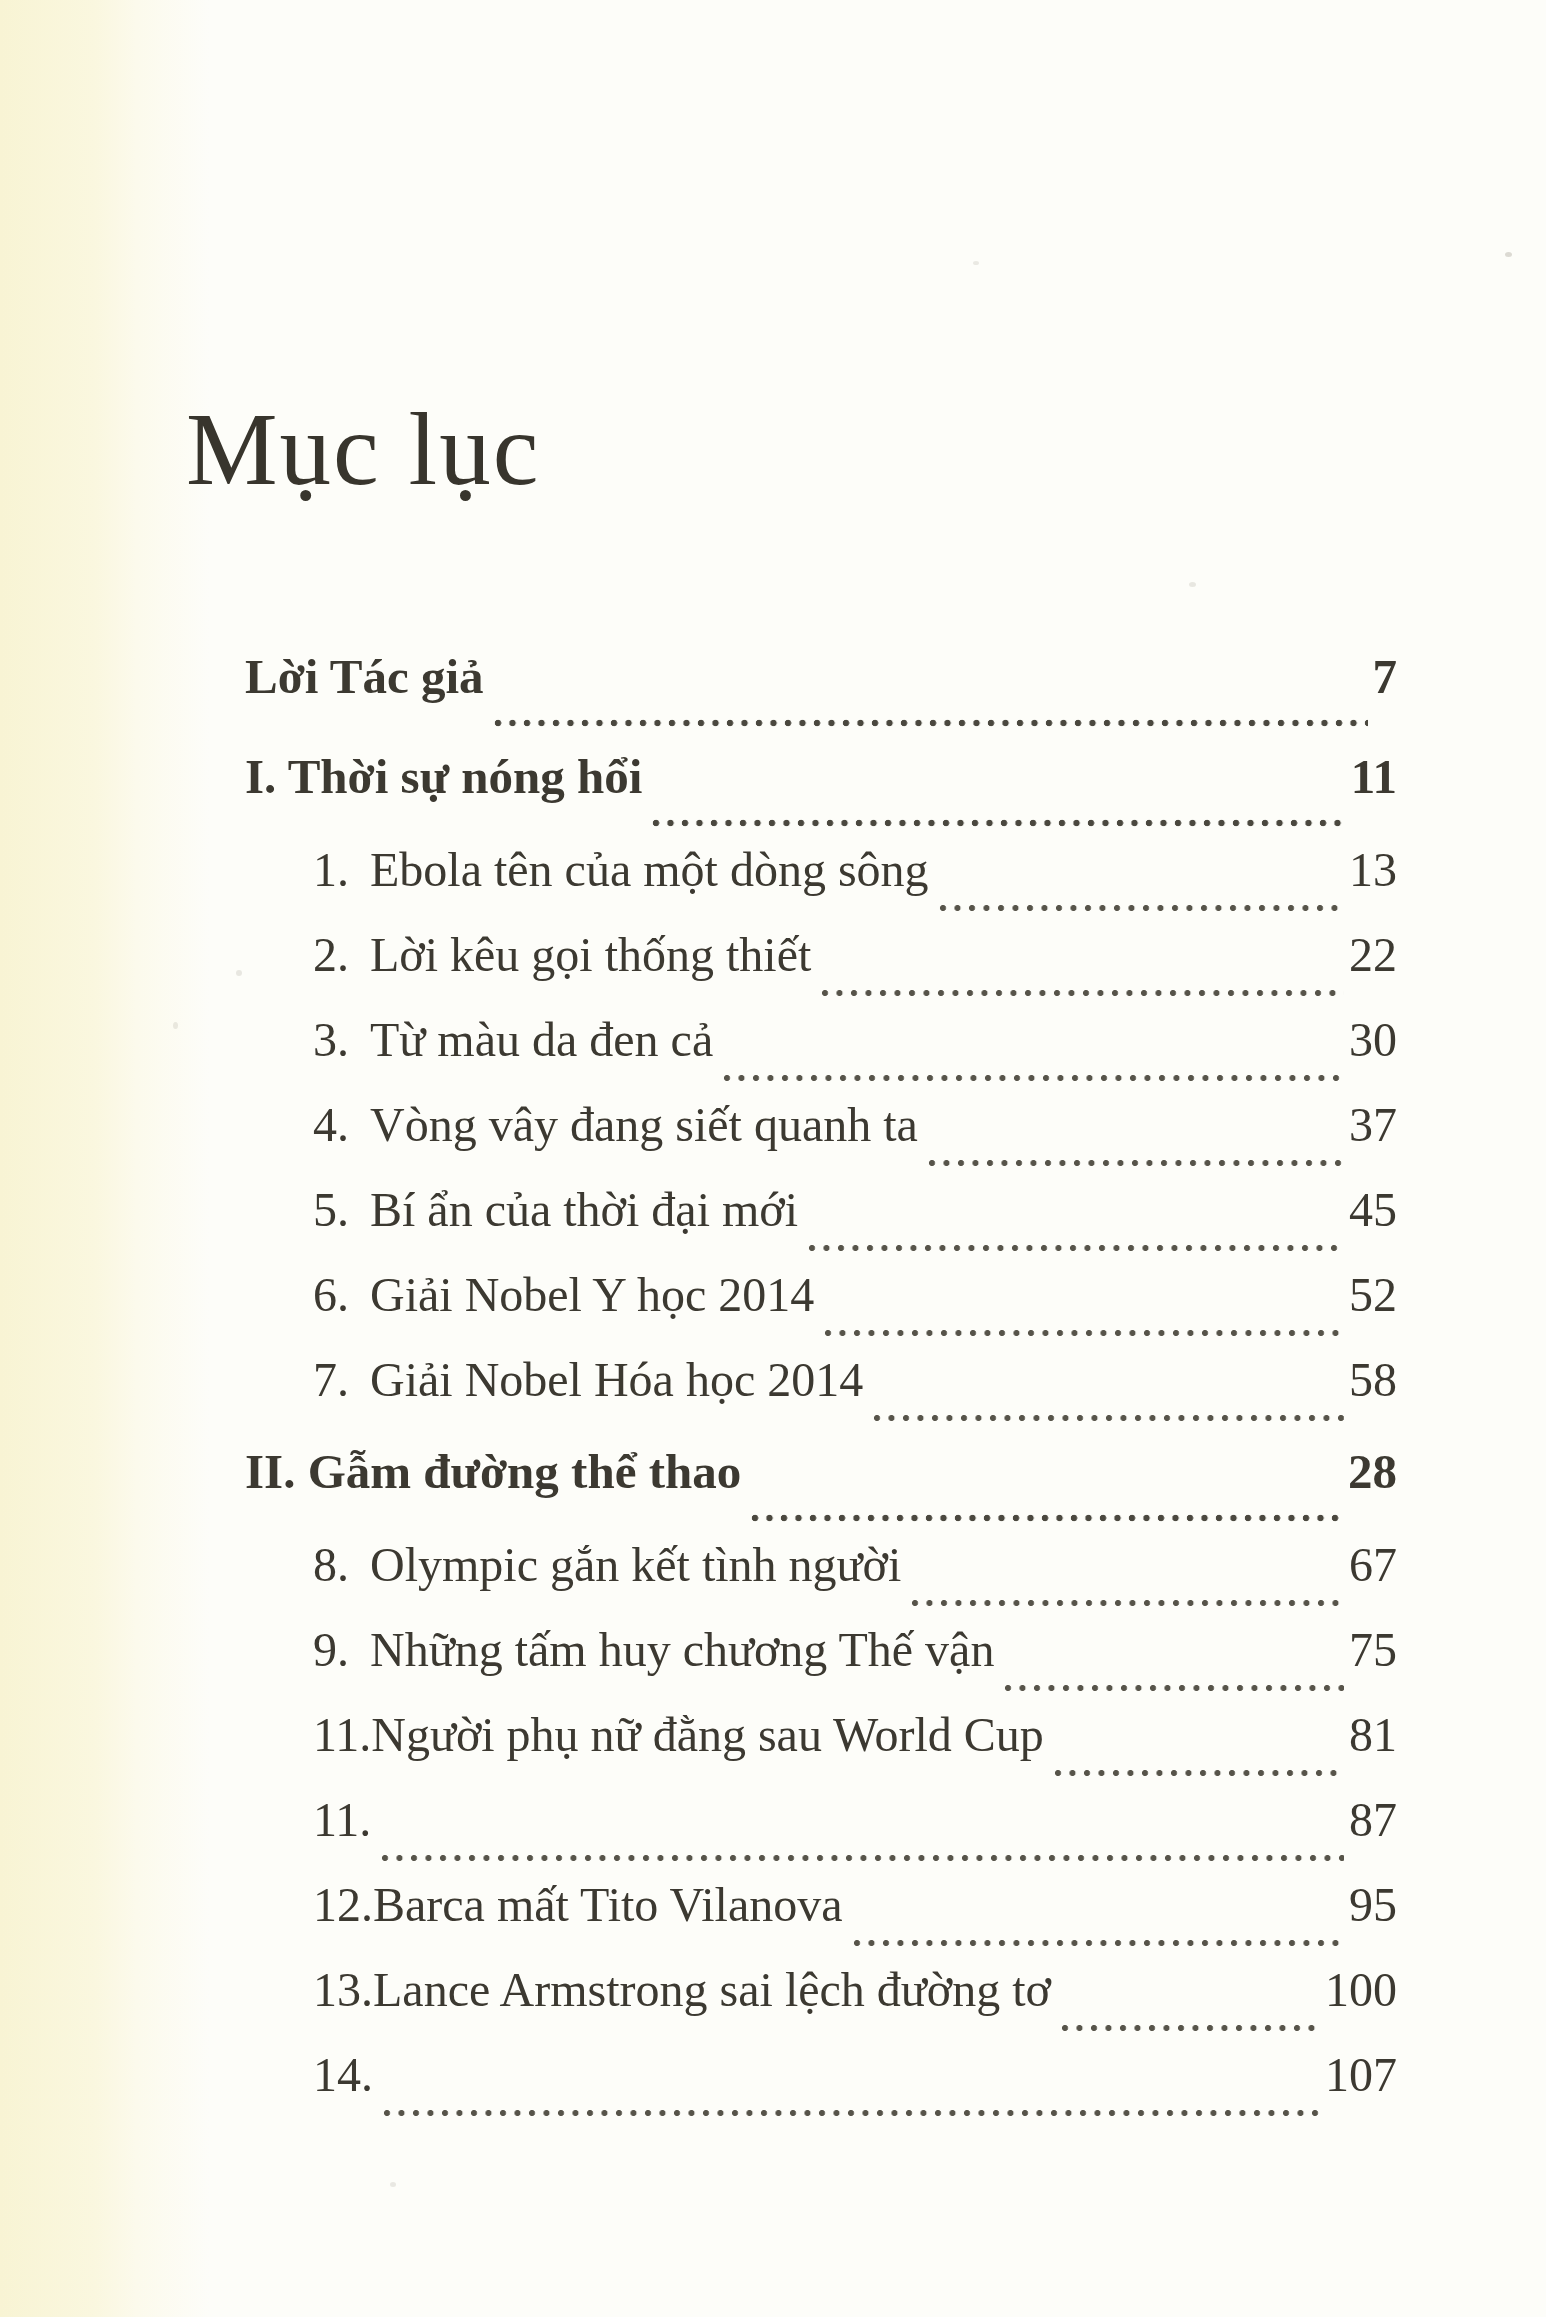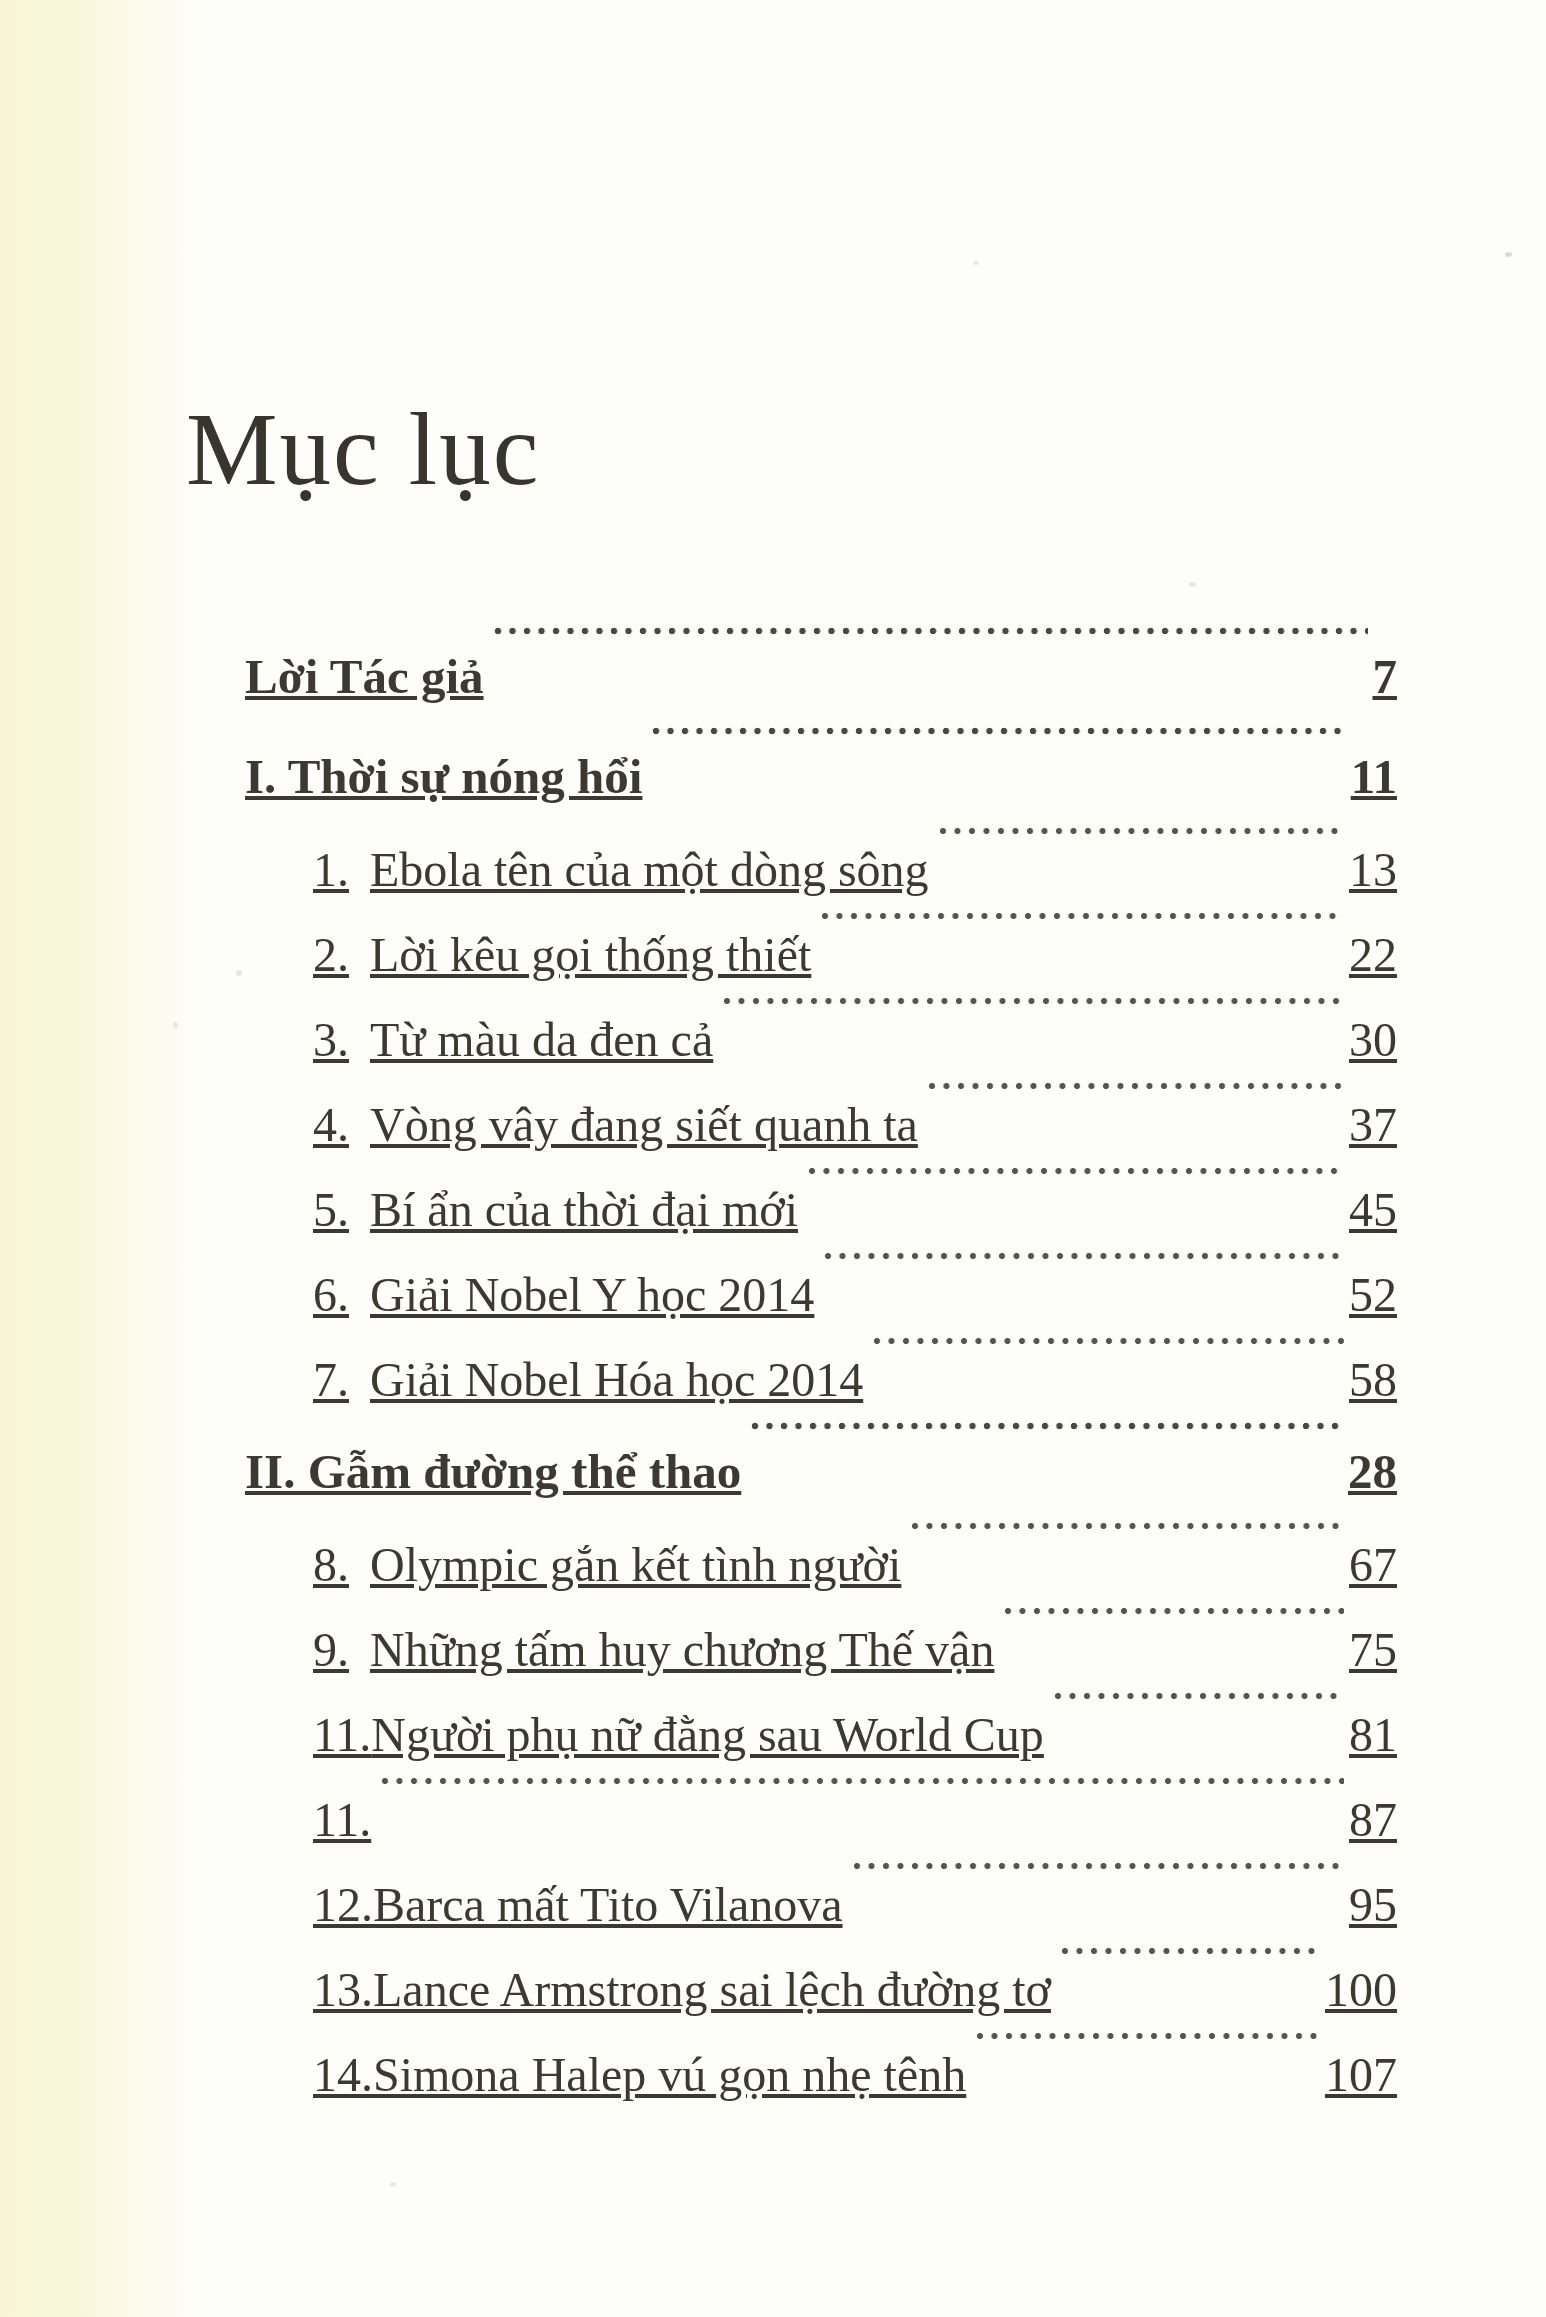--- a/index.html
+++ b/index.html
@@ -36,23 +36,22 @@
   .toc{
     position:absolute;
     left:245px;
     top:627px;
     width:1152px;
     display:flex;
     flex-direction:column;
   }
   .row{
     display:flex;
-    align-items:flex-start;
+    align-items:flex-end;
     white-space:nowrap;
-    text-decoration:underline;
   }
   .row.item{height:85px;line-height:85px;font-size:48px;}
   .row.section{height:100px;line-height:100px;font-size:49px;font-weight:700;}
   .row .num{
     margin-left:68px;
     min-width:57px;
     display:inline-block;
   }
   .leader{
     flex:1 1 auto;
@@ -197,21 +196,20 @@
 
   <div class="row item">
     <span class="num">13.</span>
     <span class="label">Lance Armstrong sai lệch đường tơ</span>
     <span class="leader"></span>
     <span class="page-num">100</span>
   </div>
 
   <div class="row item">
     <span class="num">14.</span>
-    <span class="label">Simona Halep vú gọn nhẹ tênh</span>
     <span class="leader"></span>
     <span class="page-num">107</span>
   </div>
 </div>
 
 <div class="speck s1"></div>
 <div class="speck s2"></div>
 <div class="speck s3"></div>
 <div class="speck s4"></div>
 <div class="speck s5"></div>

